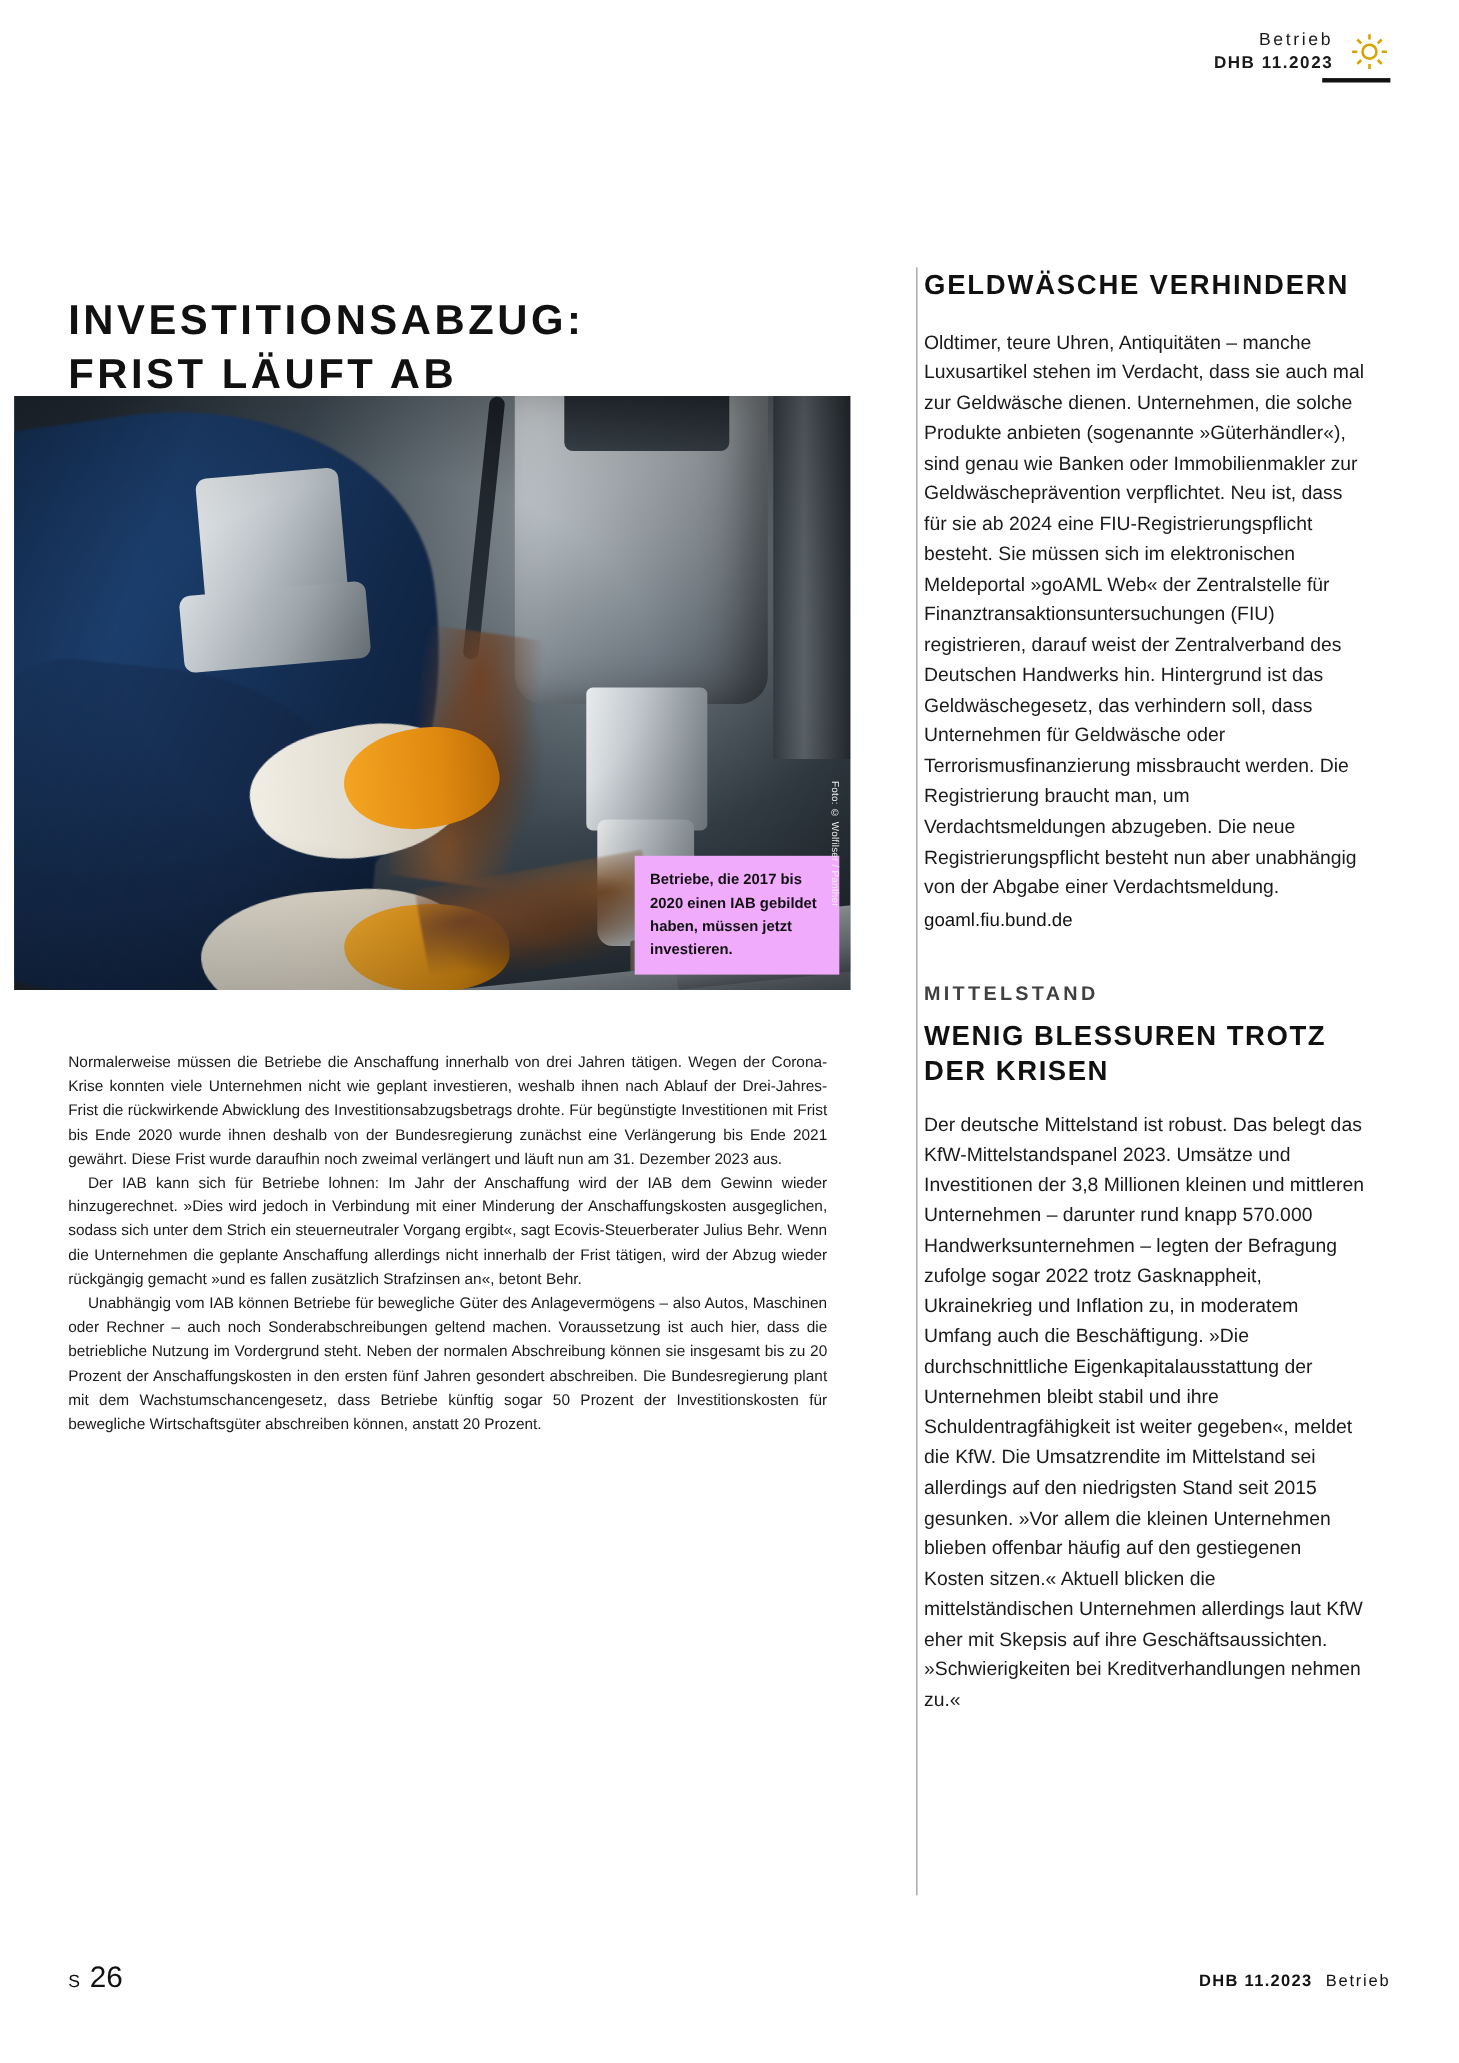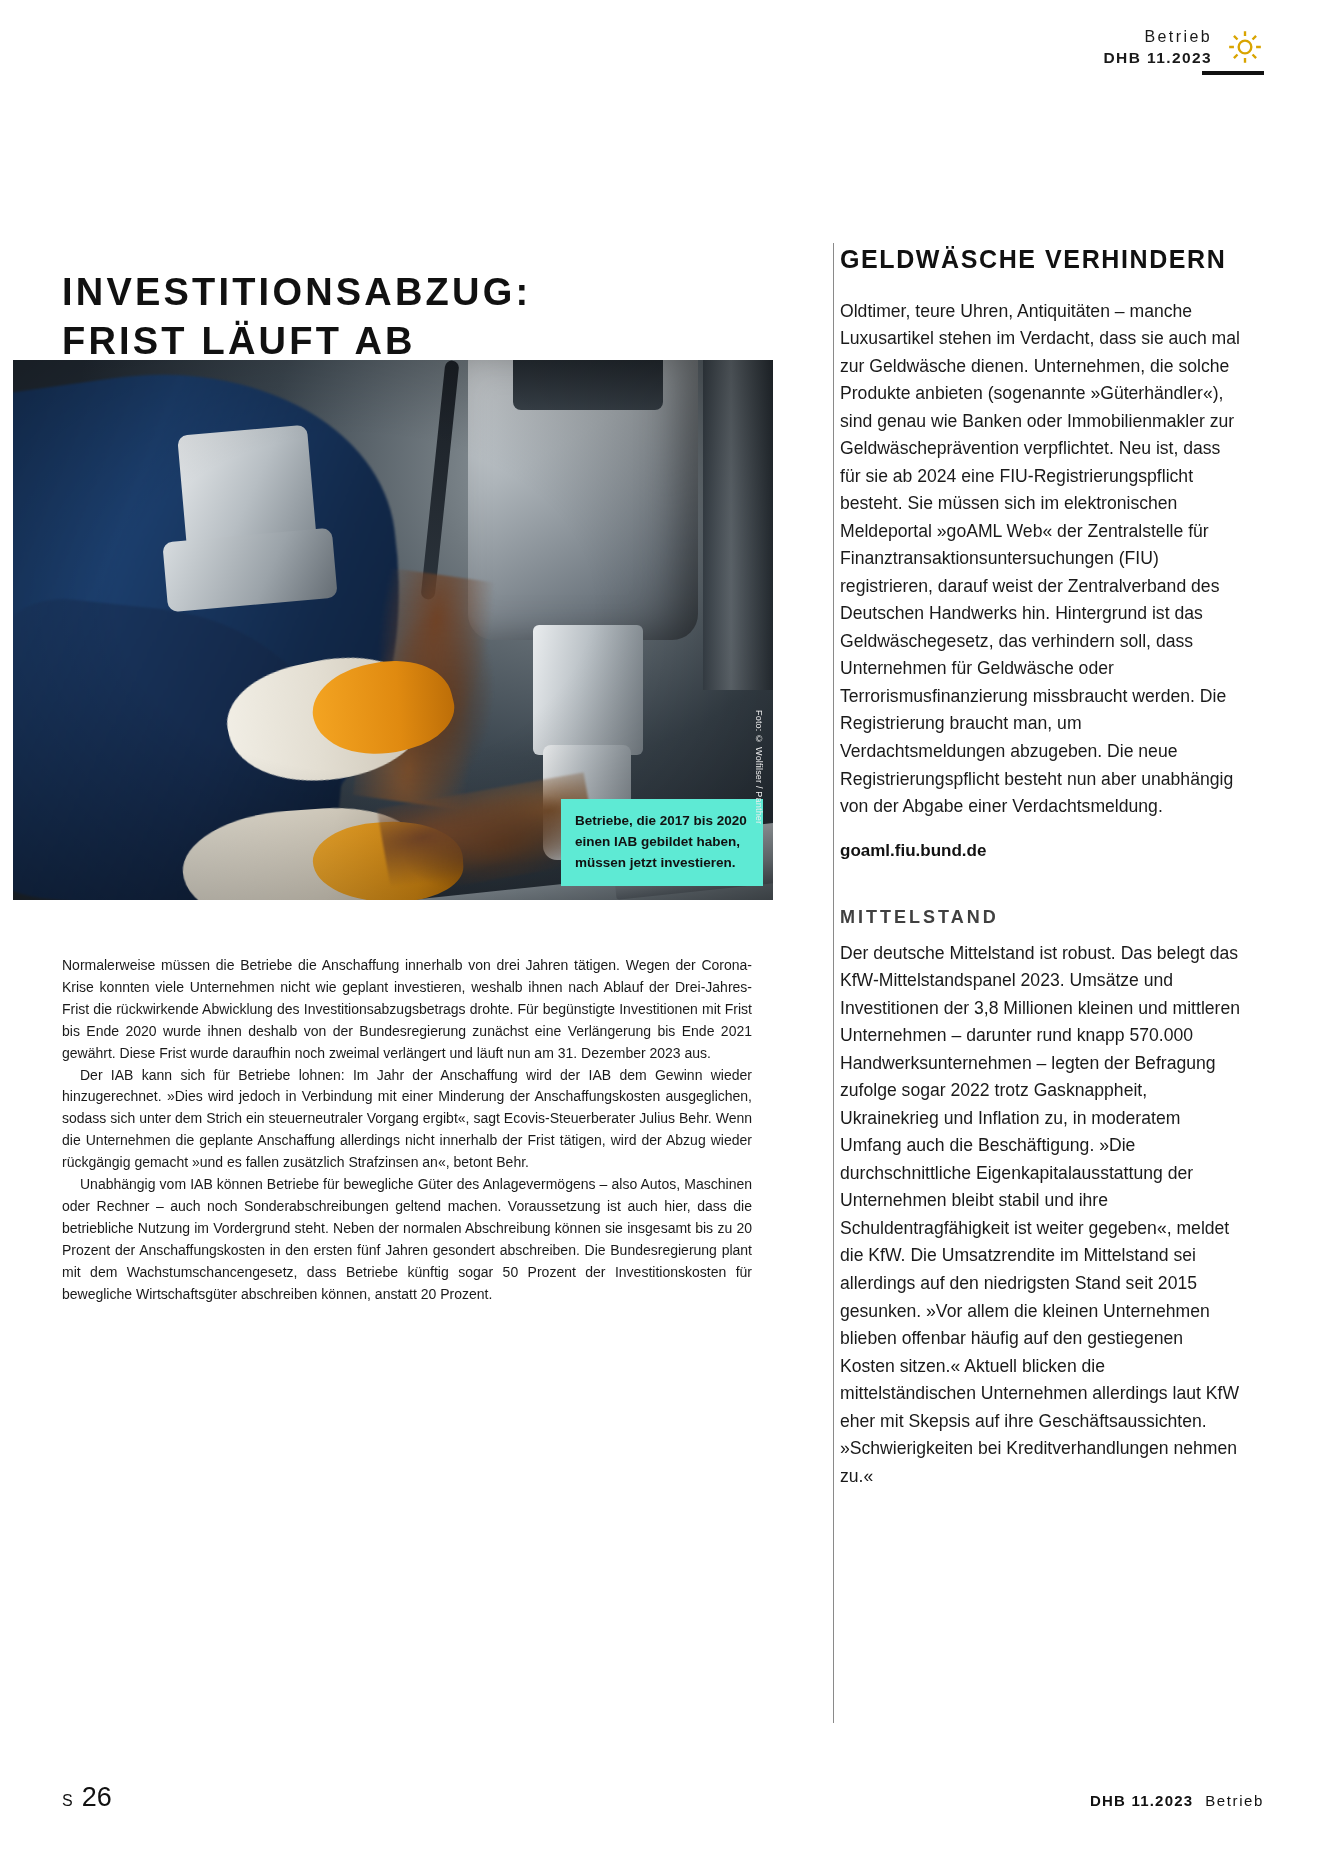--- a/index.html
+++ b/index.html
@@ -252,22 +252,22 @@
   }
   .ph-vig {
     position: absolute; inset: 0;
     background: radial-gradient(ellipse at 45% 45%, rgba(0,0,0,0) 40%, rgba(0,0,0,.45) 100%);
   }
 
   .photo-caption {
     position: absolute;
     right: 10px;
     bottom: 14px;
-    width: 202px;
-    background: #5eead4;
+    width: 186px;
+    background: #f0abfc;
     padding: 12px 14px 12px 14px;
     box-sizing: border-box;
     font-size: 13.5px;
     line-height: 1.55;
     font-weight: 700;
     color: #111;
   }
   .photo-credit {
     position: absolute;
     right: 9px;
@@ -330,23 +330,23 @@
     margin: 0 0 22px 0;
   }
   .r-body {
     font-size: 17.6px;
     line-height: 1.565;
     color: #1a1a1a;
     margin: 0;
   }
   .r-link {
     font-size: 17px;
-    font-weight: 700;
-    color: #111;
-    margin: 20px 0 0 0;
+    font-weight: 400;
+    color: #111;
+    margin: 6px 0 0 0;
   }
   .r-kicker {
     font-size: 18px;
     letter-spacing: 3px;
     font-weight: 700;
     color: #404040;
     margin: 46px 0 12px 0;
   }
   .r-title2 {
     font-size: 25px;
@@ -454,20 +454,21 @@
   </div>
 
   <div class="v-divider"></div>
 
   <div class="right-col">
     <h2 class="r-title">GELDWÄSCHE VERHINDERN</h2>
     <p class="r-body">Oldtimer, teure Uhren, Antiquitäten – manche Luxusartikel stehen im Verdacht, dass sie auch mal zur Geldwäsche dienen. Unternehmen, die solche Produkte anbieten (sogenannte »Güterhändler«), sind genau wie Banken oder Immobilienmakler zur Geldwäscheprävention verpflichtet. Neu ist, dass für sie ab 2024 eine FIU-Registrierungspflicht besteht. Sie müssen sich im elektronischen Meldeportal »goAML Web« der Zentralstelle für Finanztransaktionsuntersuchungen (FIU) registrieren, darauf weist der Zentralverband des Deutschen Handwerks hin.  Hintergrund ist das Geldwäschegesetz, das verhindern soll, dass Unternehmen für Geldwäsche oder Terrorismusfinanzierung missbraucht werden. Die Registrierung braucht man, um Verdachtsmeldungen abzugeben. Die neue Registrierungspflicht besteht nun aber unabhängig von der Abgabe einer Verdachtsmeldung.</p>
     <p class="r-link">goaml.fiu.bund.de</p>
 
     <div class="r-kicker">MITTELSTAND</div>
+    <h2 class="r-title2">WENIG BLESSUREN TROTZ DER KRISEN</h2>
     <p class="r-body">Der deutsche Mittelstand ist robust. Das belegt das KfW-Mittelstandspanel 2023. Umsätze und Investitionen der 3,8 Millionen kleinen und mittleren Unternehmen – darunter rund knapp 570.000 Handwerksunternehmen – legten der Befragung zufolge sogar 2022 trotz Gasknappheit, Ukrainekrieg und Inflation zu, in moderatem Umfang auch die Beschäftigung. »Die durchschnittliche Eigenkapitalausstattung der Unternehmen bleibt stabil und ihre Schuldentragfähigkeit ist weiter gegeben«, meldet die KfW. Die Umsatzrendite im Mittelstand sei allerdings auf den niedrigsten Stand seit 2015 gesunken. »Vor allem die kleinen Unternehmen blieben offenbar häufig auf den gestiegenen Kosten sitzen.« Aktuell blicken die mittelständischen Unternehmen allerdings laut KfW eher mit Skepsis auf ihre Geschäftsaussichten. »Schwierigkeiten bei Kreditverhandlungen nehmen zu.«</p>
   </div>
 
   <div class="footer-left">
     <span class="footer-s">S</span>
     <span class="footer-page">26</span>
   </div>
   <div class="footer-right">
     <span class="footer-issue">DHB 11.2023</span>
     <span class="footer-section">Betrieb</span>

